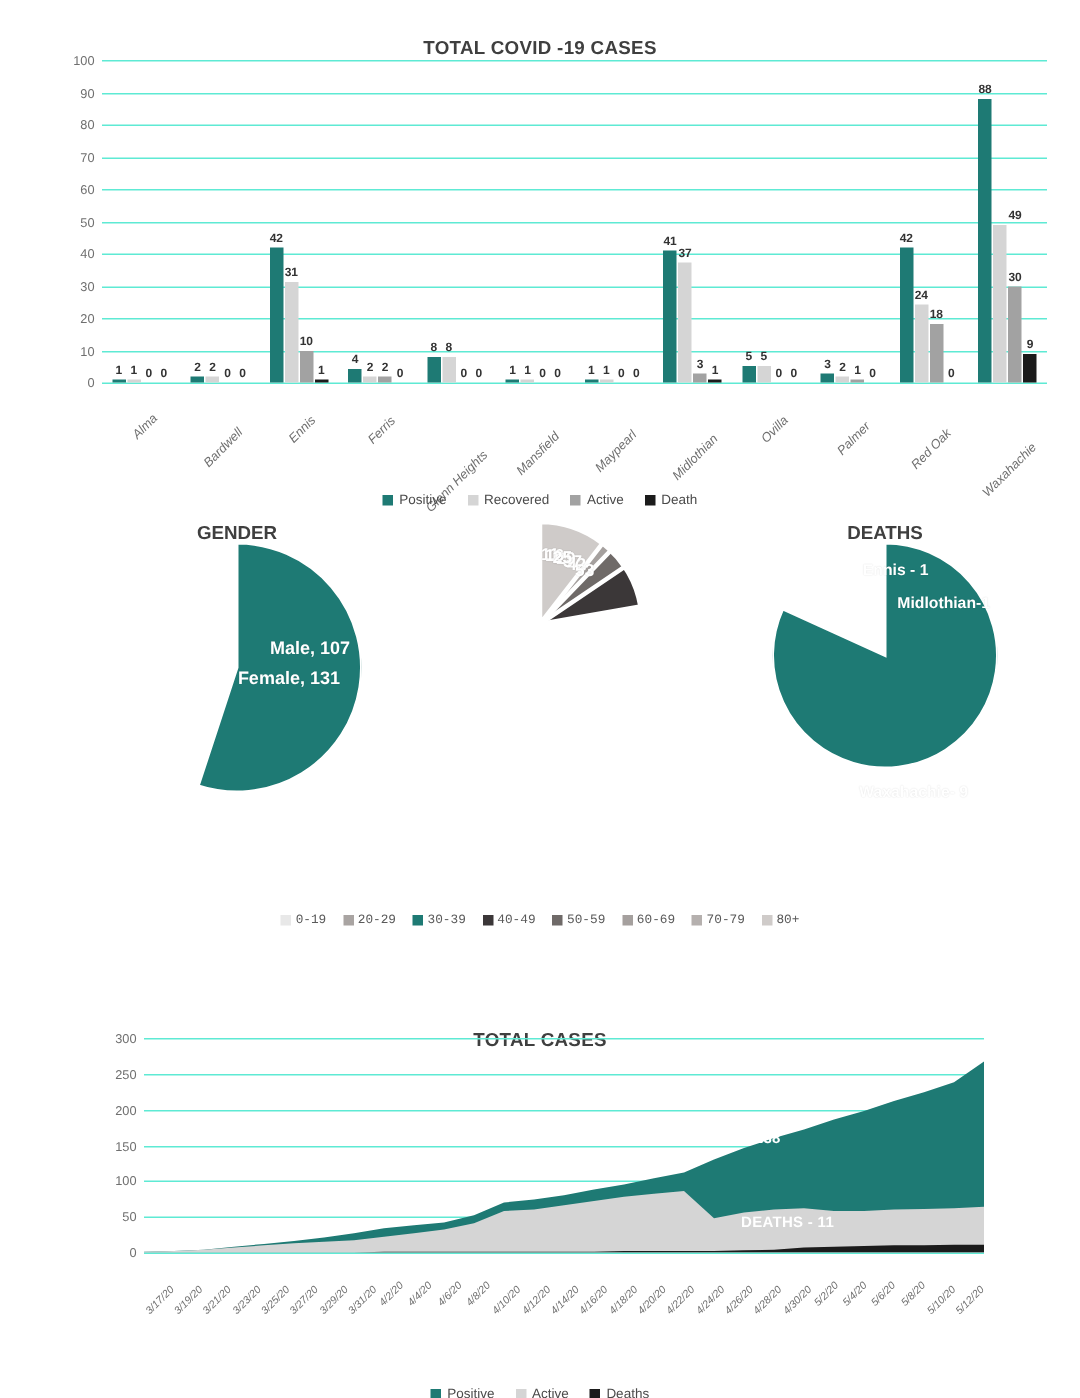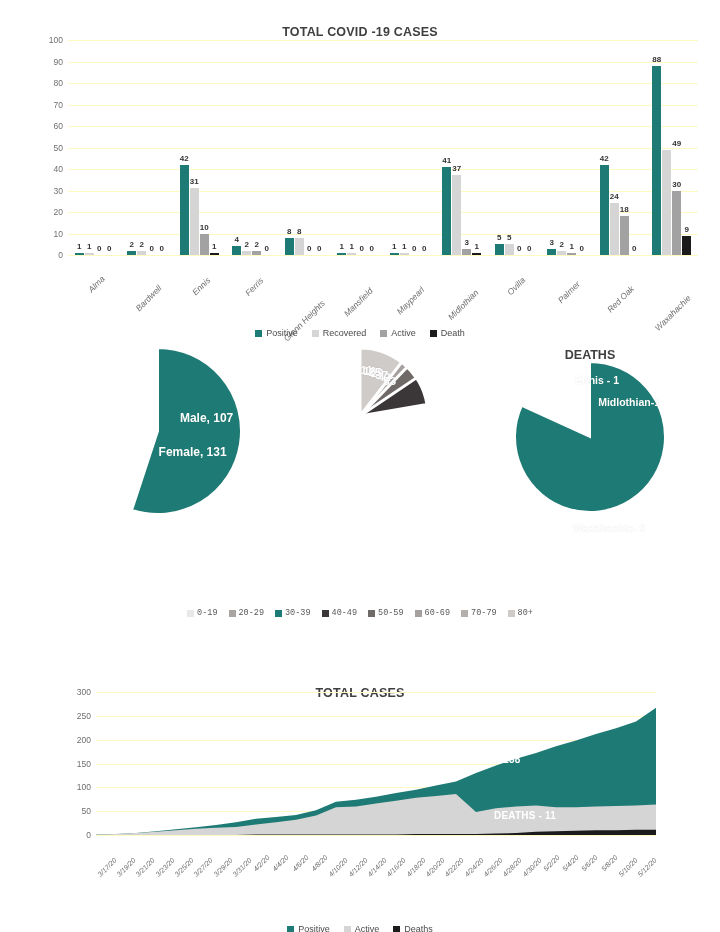--- a/index.html
+++ b/index.html
@@ -28,21 +28,21 @@
   #bar-title { position:absolute; left:0; top:9px; width:720px; }
   #big-date {
     position:absolute; left:104px; top:36px;
     font-size:44px; font-weight:bold; color:#7b7b7b;
     letter-spacing:-1px; line-height:1;
   }
   #bar-plot {
     position:absolute; left:68px; top:40px;
     width:630px; height:215px;
   }
-  .gridline { position:absolute; left:0; width:100%; height:1px; background:#fef9c3; }
+  .gridline { position:absolute; left:0; width:100%; height:1px; background:#5eead4; }
   .ytick {
     position:absolute; right:100%; margin-right:5px;
     transform:translateY(-50%);
     font-size:8.5px; color:#6f6f6f; white-space:nowrap;
   }
   .bar-groups { position:absolute; left:0; bottom:0; width:100%; height:100%;
     display:flex; align-items:flex-end; }
   .bar-group { flex:1 1 0; height:100%; position:relative;
     display:flex; align-items:flex-end; justify-content:center; gap:1px; }
   .bar-wrap { position:relative; width:9px; display:flex; align-items:flex-end; height:100%; }
@@ -413,24 +413,25 @@
             <span class="legend-swatch" style="background: rgb(27, 27, 27);"></span>
             <span>Death</span>
           </div>
         </div>
     </div>
   </div>
 
   <div id="pies-section">
 
     <div class="pie-block" id="gender-block" style="left:18px; width:280px;">
+      <div class="pie-head">GENDER</div>
       <div class="pie-svg-wrap" id="gender-pie" style="margin: 0px auto; width: 166px; height: 166px;"><svg width="166" height="166" viewBox="0 0 166 166">
             <path d="M 83 83 L 83 0 A 83 83 0 0 1 108.8567159284715 161.86970420506424 Z" fill="#bebebe" stroke="#ffffff" stroke-width="2"></path>
             <path d="M 83 83 L 83 0 A 83 83 0 1 1 57.14328407152848 161.86970420506424 Z" fill="#1e7a74" stroke="#ffffff" stroke-width="2"></path>
-          </svg><div class="pie-lab" style="left: 125.62px; top: 76.192px; font-size: 12px; margin-left: 6px; margin-top: -6px;">Male, 107</div><div class="pie-lab" style="left: 125.62px; top: 89.808px; font-size: 12px; margin-left: -8px; margin-top: 14px;">Female, 131</div></div>
+          </svg><div class="pie-lab" style="left: 125.62px; top: 76.192px; font-size: 12px; margin-left: 6px; margin-top: -6px;">Male, 107</div><div class="pie-lab" style="left: 125.62px; top: 89.808px; font-size: 12px; margin-left: -8px; ">Female, 131</div></div>
     </div>
 
     <div class="pie-block" id="age-block" style="left:260px; width:200px;">
       <div class="pie-svg-wrap" id="age-pie" style="margin: 0px auto; width: 136px; height: 136px;"><svg width="136" height="136" viewBox="0 0 136 136">
             <path d="M 68 68 L 68 0 A 68 68 0 0 1 87.47076974030367 2.847186356074573 Z" fill="#e8e8e8" stroke="#ffffff" stroke-width="3"></path>
             <path d="M 68 68 L 68 0 A 68 68 0 0 1 109.69186302547251 14.280463912416025 Z" fill="#a9a4a2" stroke="#ffffff" stroke-width="3"></path>
             <path d="M 68 68 L 68 0 A 68 68 0 0 1 128.87110381214424 37.689791807195405 Z" fill="#1e7a74" stroke="#ffffff" stroke-width="3"></path>
             <path d="M 68 68 L 68 0 A 68 68 0 0 1 135.00127599228583 56.388410298088246 Z" fill="#3b3738" stroke="#ffffff" stroke-width="3"></path>
             <path d="M 68 68 L 68 0 A 68 68 0 0 1 124.35223721690366 29.941816114667034 Z" fill="#6f6a68" stroke="#ffffff" stroke-width="3"></path>
             <path d="M 68 68 L 68 0 A 68 68 0 0 1 115.12185205314478 18.97417966946871 Z" fill="#a5a09e" stroke="#ffffff" stroke-width="3"></path>

